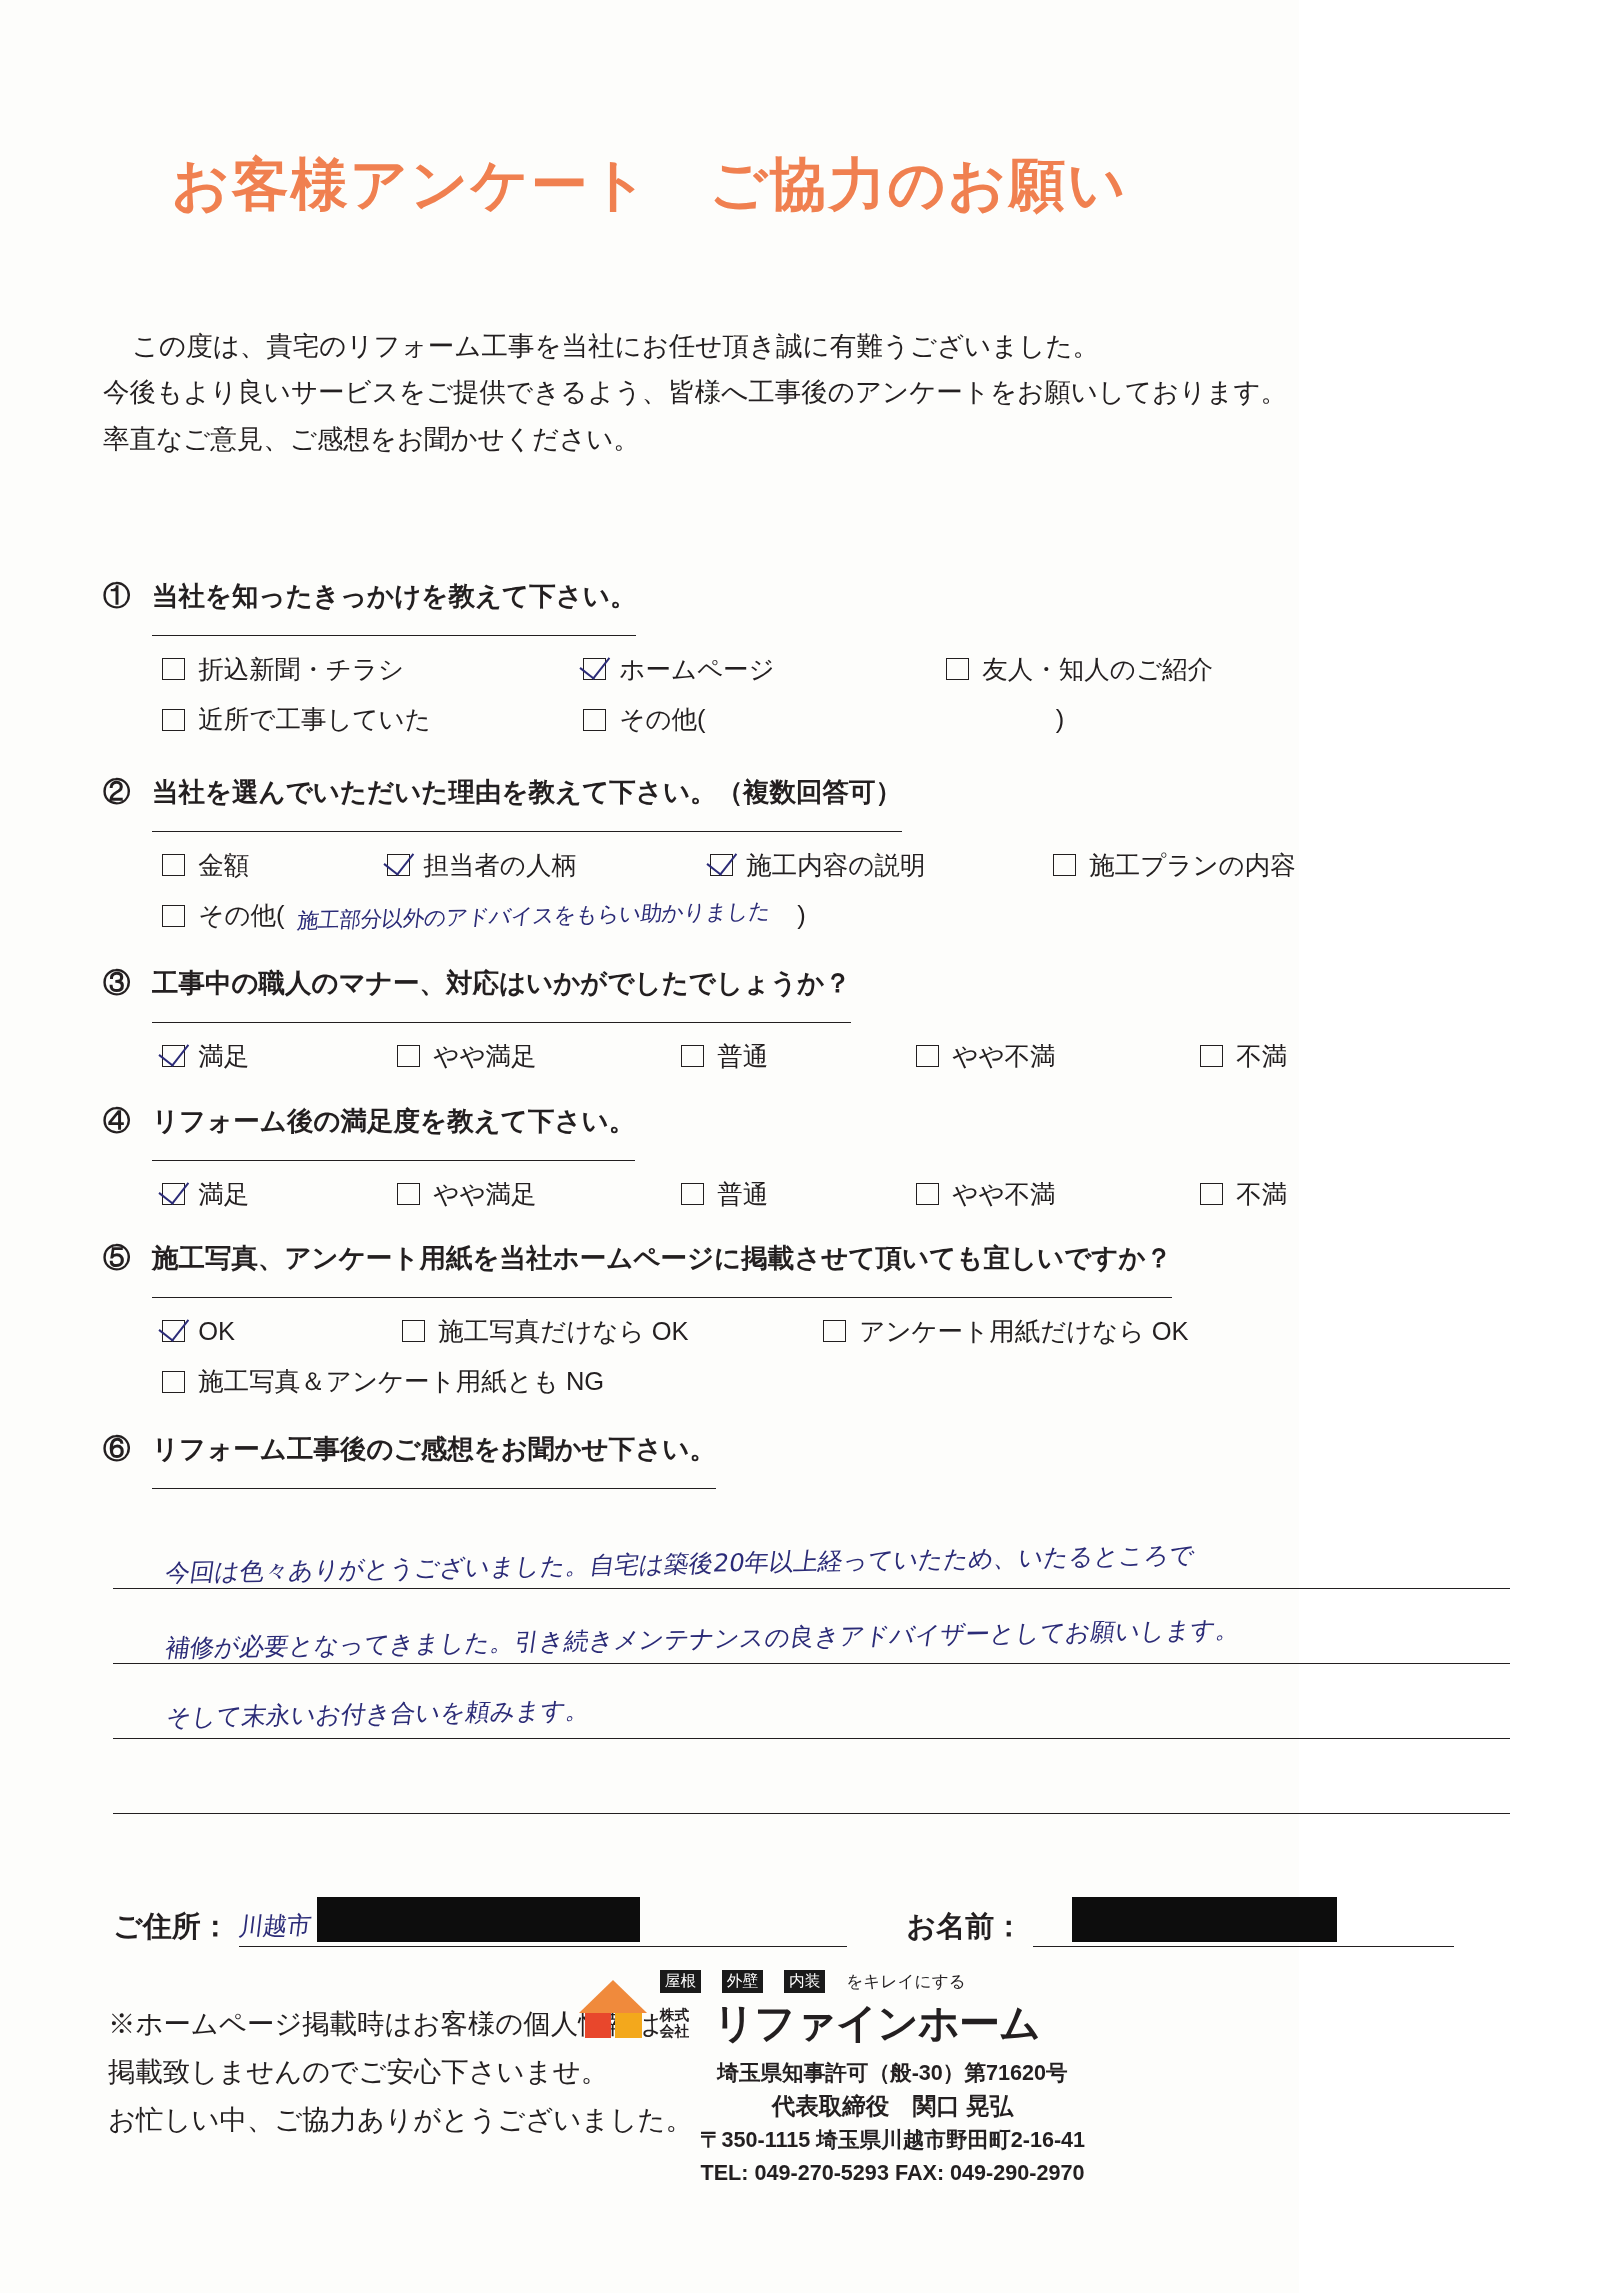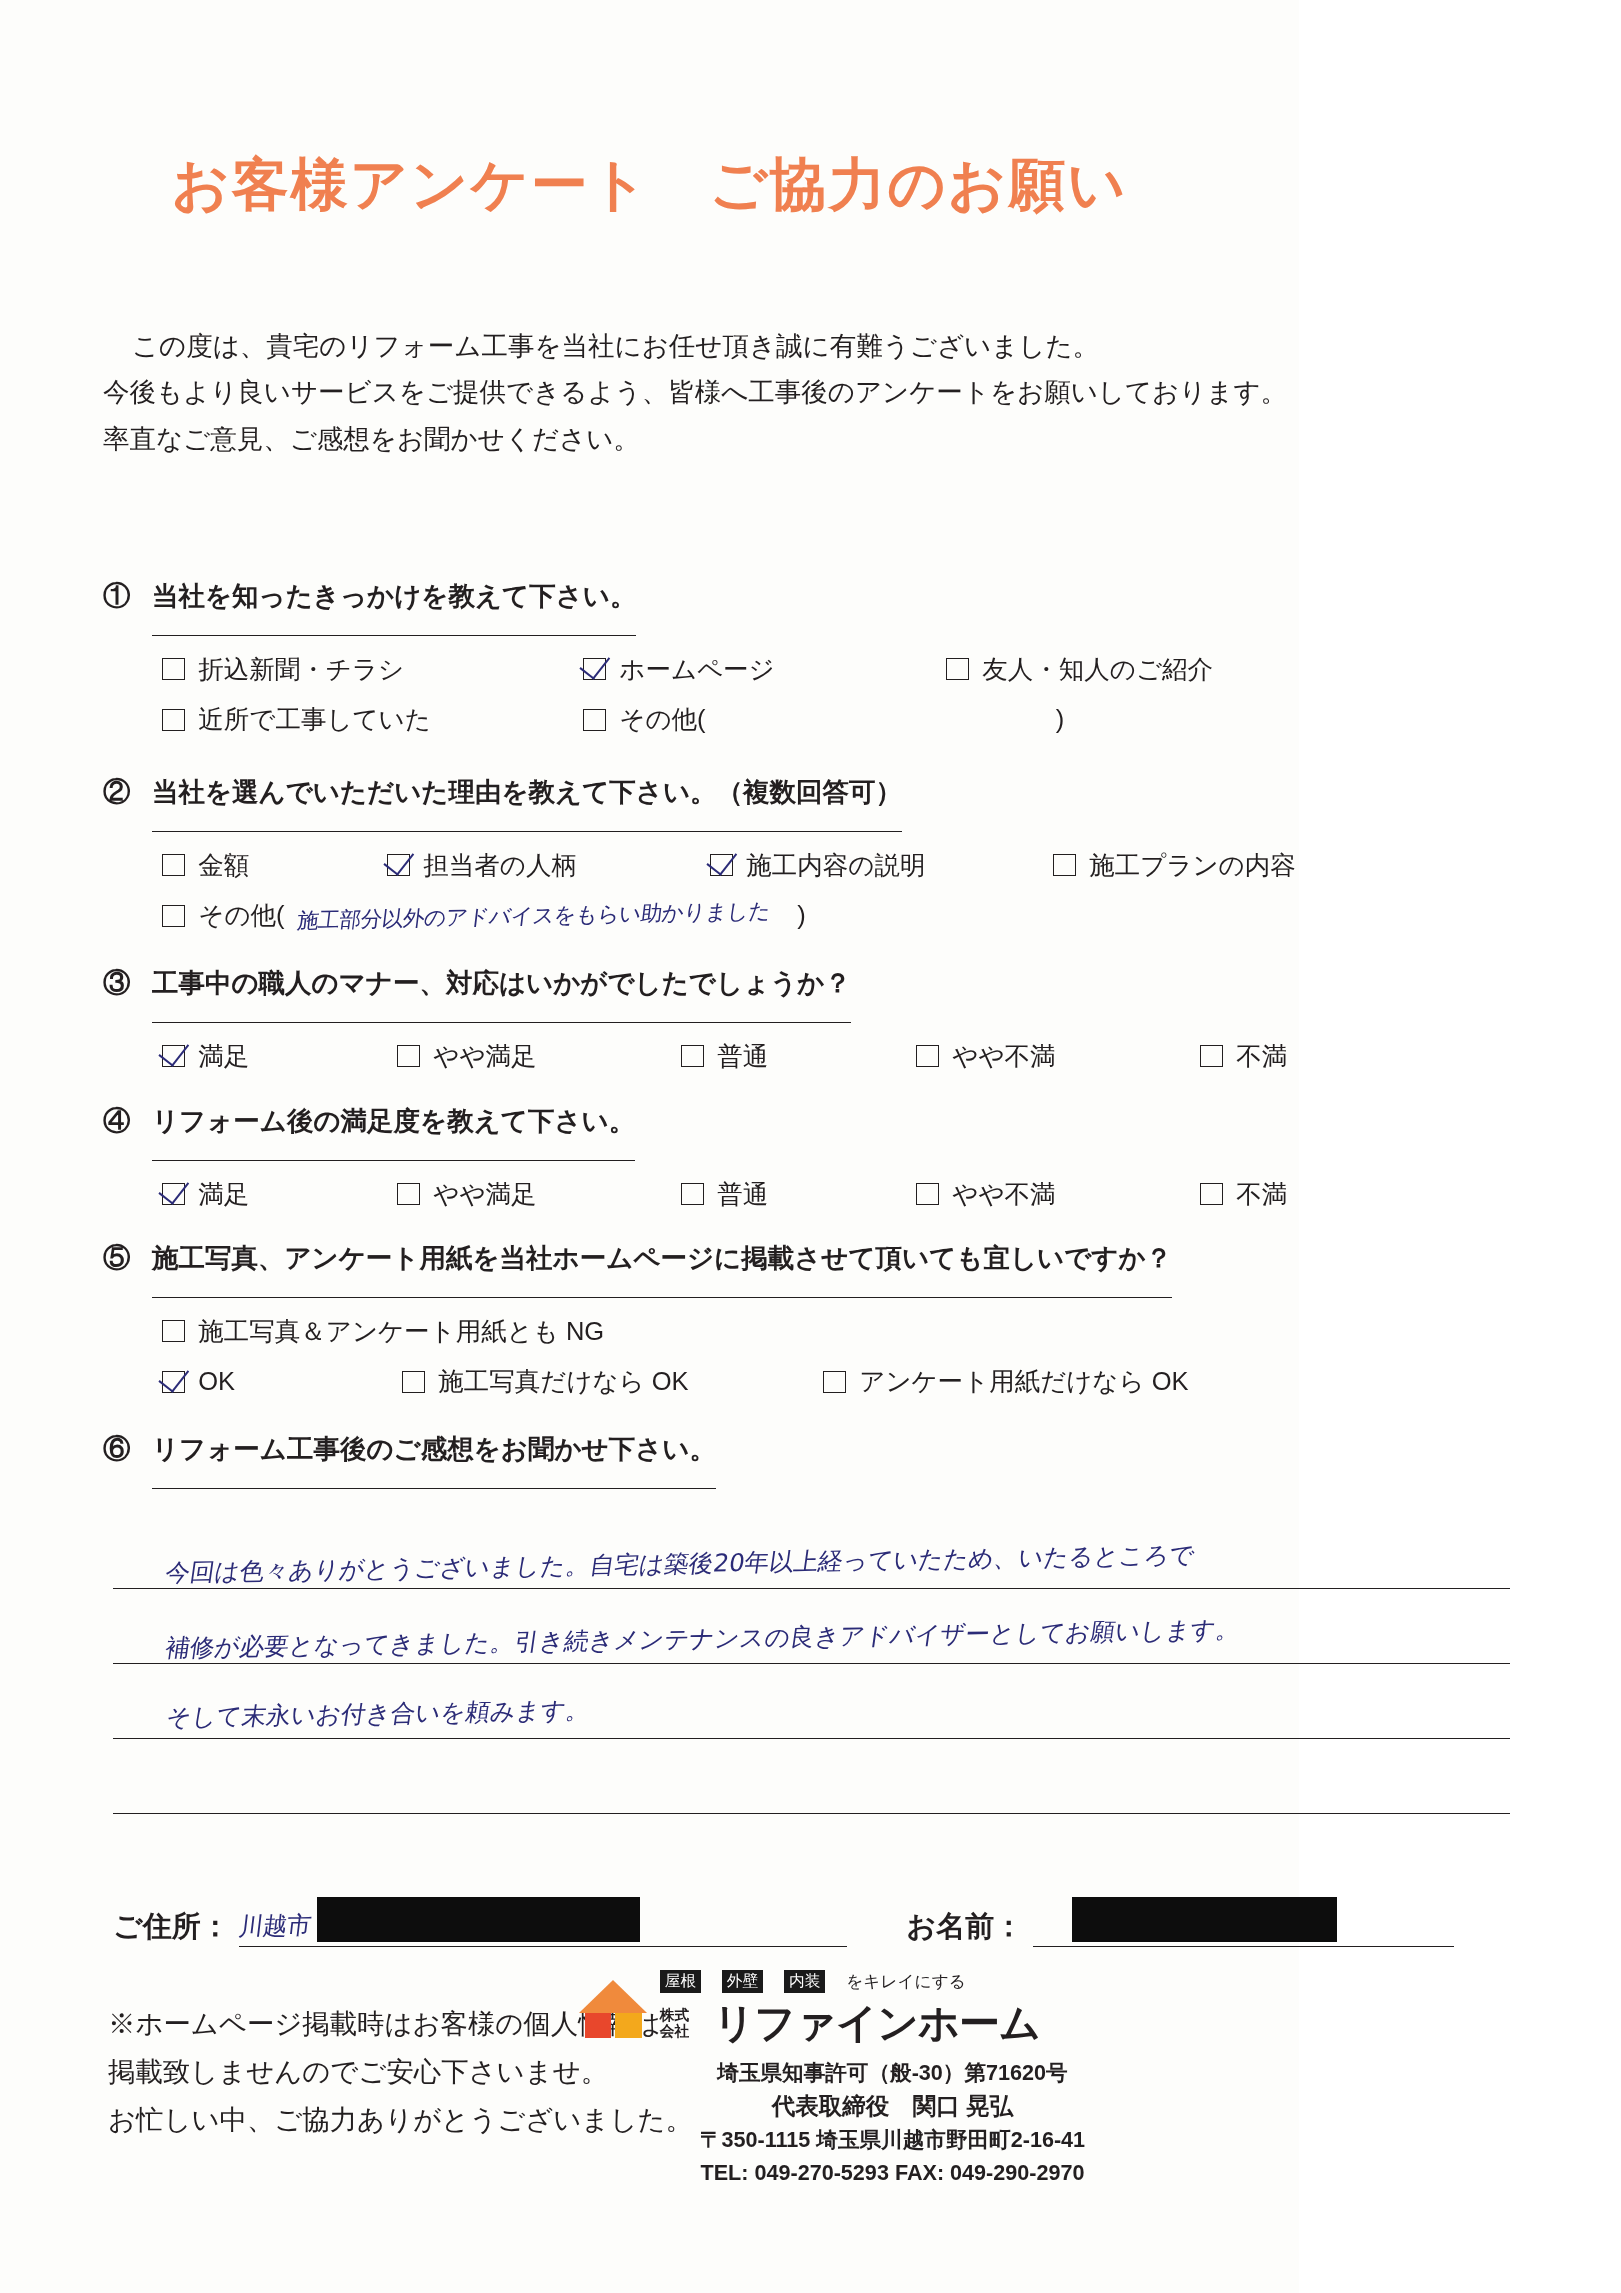--- a/index.html
+++ b/index.html
@@ -371,37 +371,37 @@
       </div>
     </div>
   </div>
 
   <div class="q" style="top:1240px;">
     <div class="q-head">
       <span class="q-num">⑤</span>
       <span class="q-text">施工写真、アンケート用紙を当社ホームページに掲載させて頂いても宜しいですか？</span>
     </div>
     <div class="opt-row" style="padding-left:59px;">
+      <div class="opt" style="width:240px;">
+        <span class="box checked"></span>
+        <span>OK</span>
+      </div>
+      <div class="opt" style="width:421px;">
+        <span class="box"></span>
+        <span>施工写真だけなら OK</span>
+      </div>
+      <div class="opt">
+        <span class="box"></span>
+        <span>アンケート用紙だけなら OK</span>
+      </div>
+    </div>
+    <div class="opt-row" style="padding-left:59px;">
       <div class="opt">
         <span class="box"></span>
         <span>施工写真＆アンケート用紙とも NG</span>
-      </div>
-    </div>
-    <div class="opt-row" style="padding-left:59px;">
-      <div class="opt" style="width:240px;">
-        <span class="box checked"></span>
-        <span>OK</span>
-      </div>
-      <div class="opt" style="width:421px;">
-        <span class="box"></span>
-        <span>施工写真だけなら OK</span>
-      </div>
-      <div class="opt">
-        <span class="box"></span>
-        <span>アンケート用紙だけなら OK</span>
       </div>
     </div>
   </div>
 
   <div class="q" style="top:1431px;">
     <div class="q-head">
       <span class="q-num">⑥</span>
       <span class="q-text">リフォーム工事後のご感想をお聞かせ下さい。</span>
     </div>
   </div>

